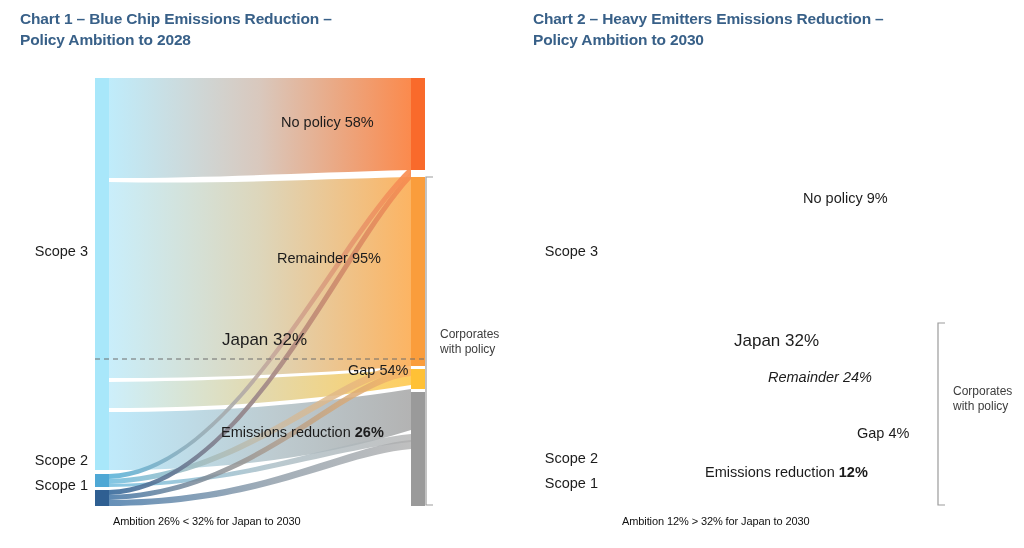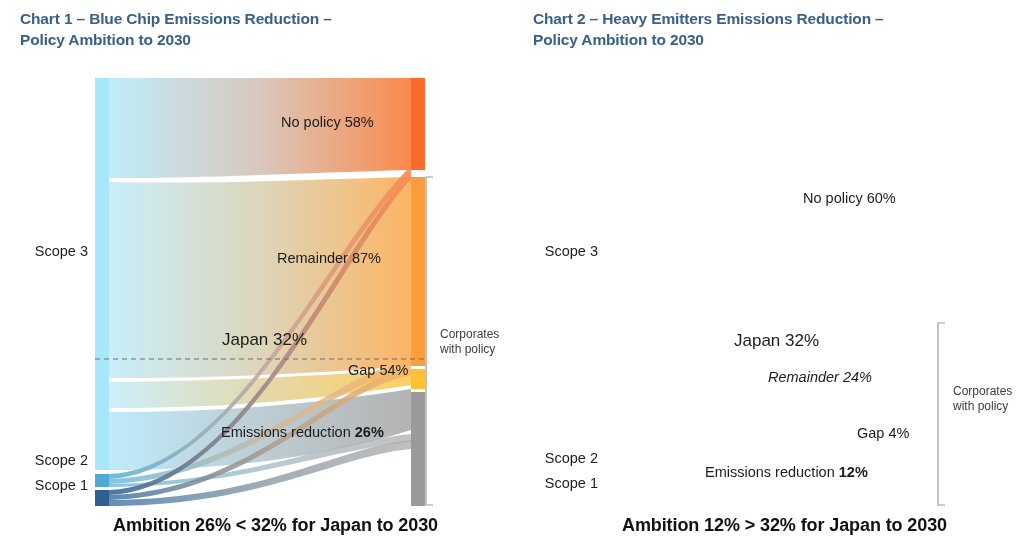--- a/index.html
+++ b/index.html
@@ -35,33 +35,33 @@
   }
   .flow-label.small{font-size:17px;}
   .flow-label b{font-weight:bold;}
 
   .bracket-label{
     position:absolute;font-size:12px;color:#3d3d3d;line-height:15px;
     white-space:pre-line;
   }
 
   .caption{
-    position:absolute;font-weight:bold;font-size:18px;color:#111111;
+    position:absolute;font-weight:normal;font-size:11px;color:#111111;
     white-space:nowrap;letter-spacing:-0.1px;
   }
 </style>
 </head>
 <body>
 
 <div class="page">
 
   <div class="panel panel-left">
 
     <div class="chart-title t1">Chart 1 – Blue Chip Emissions Reduction –
-Policy Ambition to 2030</div>
+Policy Ambition to 2028</div>
 
     <div class="plot plot-1">
       <svg class="sankey-svg" viewBox="0 0 330 428" preserveAspectRatio="none">
         <defs>
 
           <linearGradient id="c1-g-nopolicy" x1="0" y1="0" x2="1" y2="0">
             <stop offset="0%" stop-color="#bfecfb"></stop>
               <stop offset="50%" stop-color="#d9c8bd"></stop>
               <stop offset="100%" stop-color="#fb8a4d"></stop>
           </linearGradient>
@@ -145,21 +145,21 @@
 
     <svg style="position:absolute;left:424px;top:176px;width:14px;height:330px;" viewBox="0 0 14 330">
       <path d="M9,1 L2,1 L2,329 L9,329" fill="none" stroke="#9b9b9b" stroke-width="1.2"></path>
     </svg>
 
     <div class="scope-label" style="left:10px;top:243px;width:78px;">Scope 3</div>
     <div class="scope-label" style="left:10px;top:452px;width:78px;">Scope 2</div>
     <div class="scope-label" style="left:10px;top:477px;width:78px;">Scope 1</div>
 
     <div class="flow-label" style="left:281px;top:114px;">No policy 58%</div>
-    <div class="flow-label" style="left:277px;top:250px;">Remainder 87%</div>
+    <div class="flow-label" style="left:277px;top:250px;">Remainder 95%</div>
     <div class="flow-label small" style="left:222px;top:330px;">Japan 32%</div>
     <div class="flow-label" style="left:348px;top:362px;">Gap 54%</div>
     <div class="flow-label" style="left:189px;top:424px;margin-left:32px;">
       <span>Emissions&nbsp;reduction&nbsp;<b>26%</b></span>
     </div>
 
     <div class="bracket-label" style="left:440px;top:327px;">Corporates
 with policy</div>
 
     <div class="caption" style="left:113px;top:515px;">Ambition 26% &lt; 32% for Japan to 2030</div>
@@ -171,21 +171,21 @@
 Policy Ambition to 2030</div>
 
     <svg style="position:absolute;left:424px;top:322px;width:14px;height:184px;" viewBox="0 0 14 184">
       <path d="M9,1 L2,1 L2,183 L9,183" fill="none" stroke="#9b9b9b" stroke-width="1.2"></path>
     </svg>
 
     <div class="scope-label" style="left:8px;top:243px;width:78px;">Scope 3</div>
     <div class="scope-label" style="left:8px;top:450px;width:78px;">Scope 2</div>
     <div class="scope-label" style="left:8px;top:475px;width:78px;">Scope 1</div>
 
-    <div class="flow-label" style="left:291px;top:190px;">No policy 60%</div>
+    <div class="flow-label" style="left:291px;top:190px;">No policy 9%</div>
     <div class="flow-label small" style="left:222px;top:331px;">Japan 32%</div>
     <div class="flow-label" style="left:256px;top:369px;font-style:italic;">Remainder 24%</div>
     <div class="flow-label" style="left:345px;top:425px;">Gap 4%</div>
     <div class="flow-label" style="left:193px;top:464px;">
       <span>Emissions&nbsp;reduction&nbsp;<b>12%</b></span>
     </div>
 
     <div class="bracket-label" style="left:441px;top:384px;">Corporates
 with policy</div>
 

